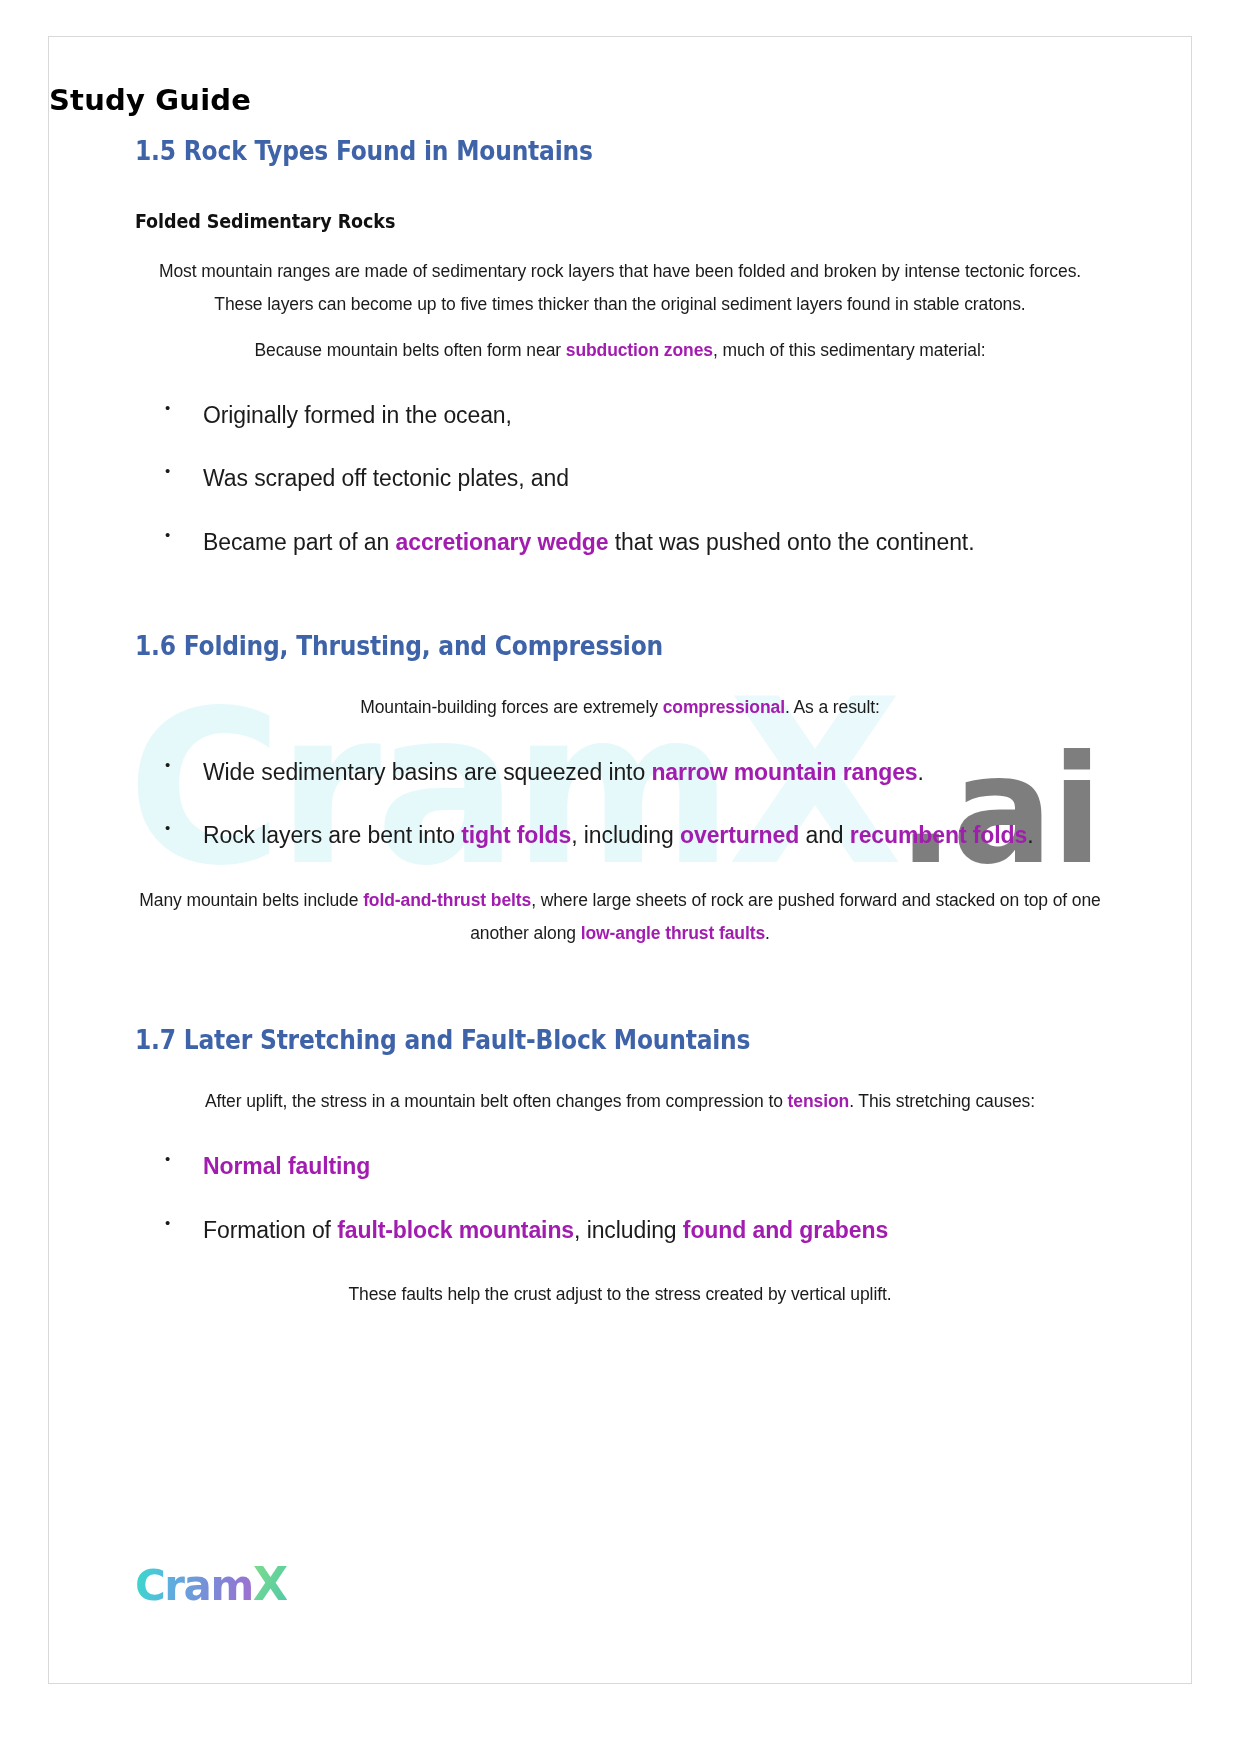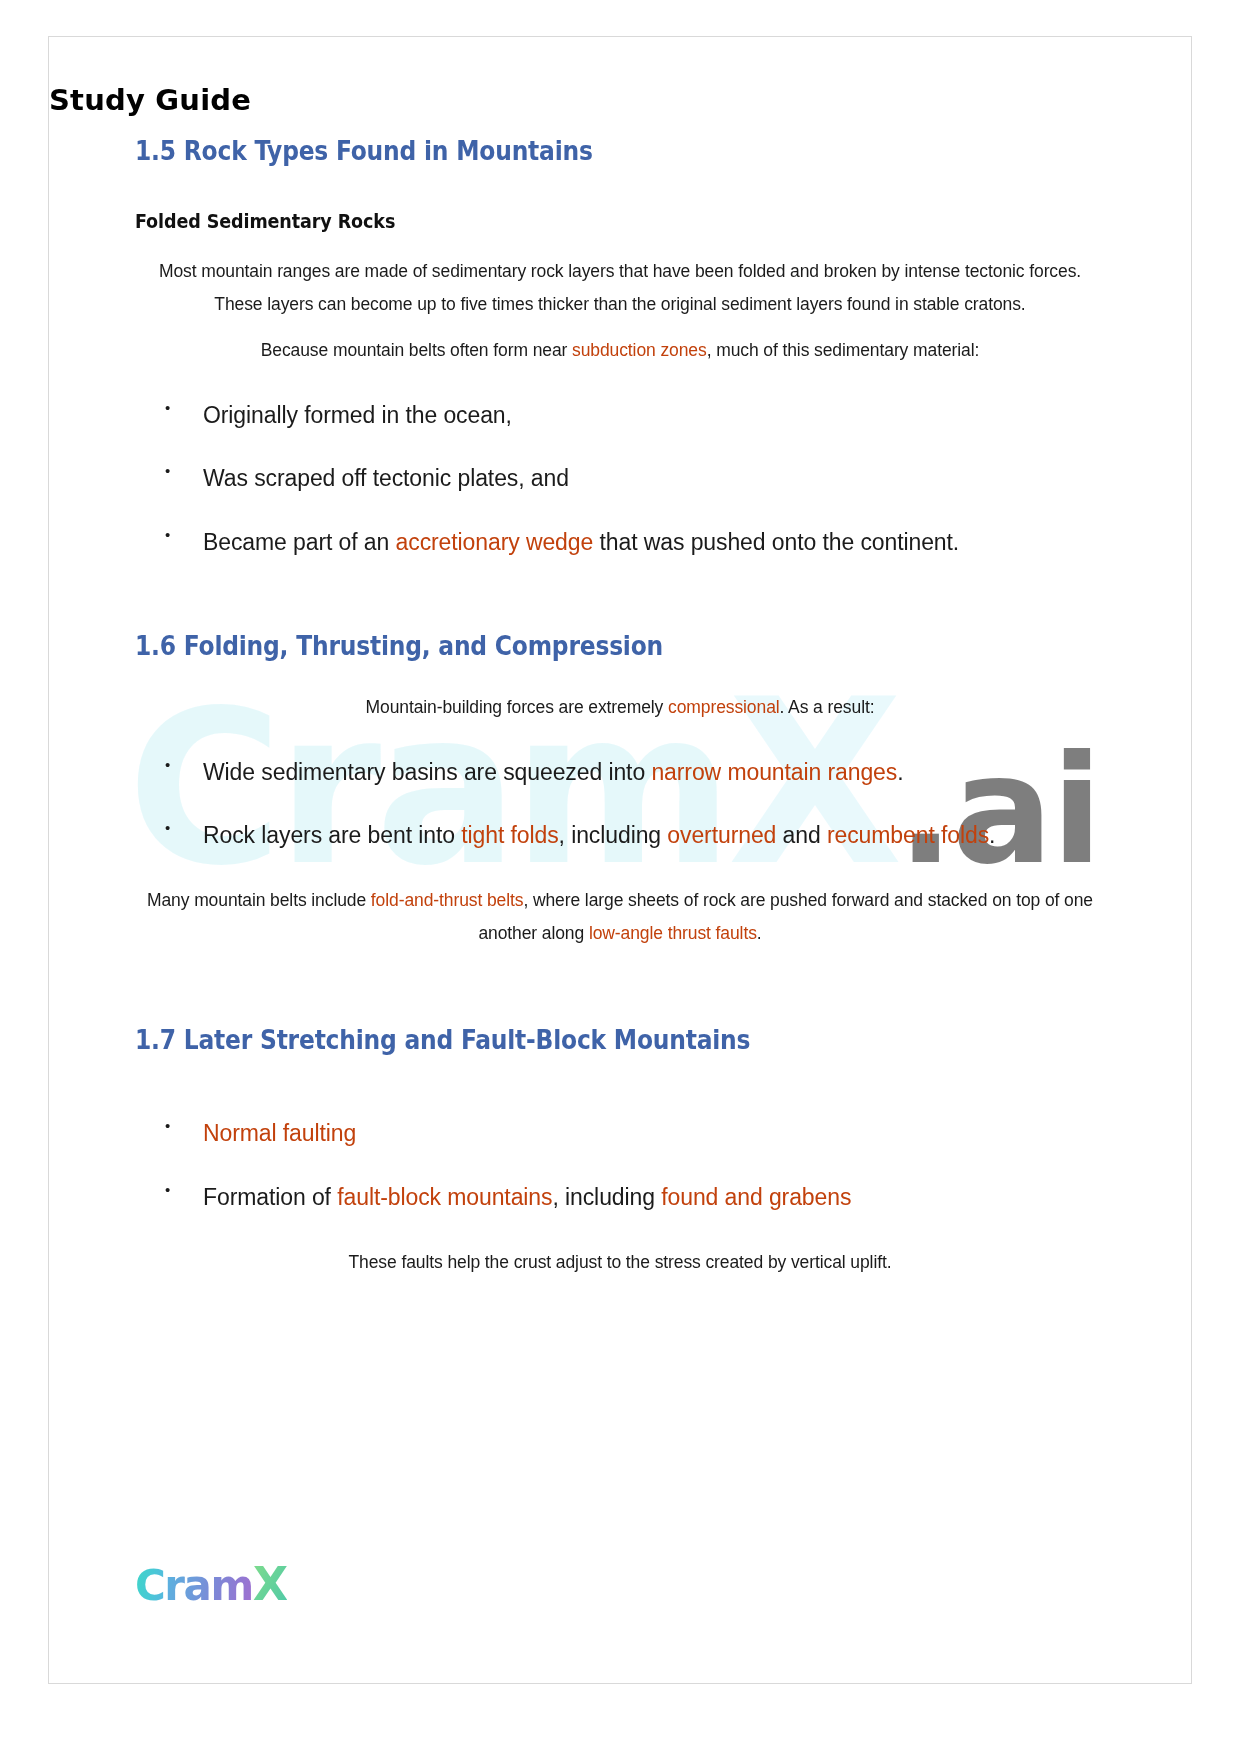--- a/index.html
+++ b/index.html
@@ -110,22 +110,22 @@
     font-family: "Liberation Sans", sans-serif;
     font-size: 17.5px;
     line-height: 1.86;
     color: #1b1b1b;
     margin: 0;
     padding: 0 86px 0 86px;
     letter-spacing: -0.1px;
     text-align: center;
   }
   p.body b, li.bullet b {
-    font-weight: normal;
-    color: #c2410c;
+    font-weight: bold;
+    color: #a21caf;
   }
 
   ul.bullets {
     list-style: none;
     margin: 0;
     padding: 0 60px 0 86px;
   }
   li.bullet {
     position: relative;
     font-family: "Liberation Sans", sans-serif;
@@ -244,20 +244,21 @@
     </ul>
 
     <div class="gap-m"></div>
 
     <p class="body"><span>Many mountain belts include </span><b>fold-and-thrust belts</b><span>, where large sheets of rock are pushed forward and stacked on top of one another along </span><b>low-angle thrust faults</b><span>.</span></p>
 
     <h2 class="section-heading h-1-7">1.7 Later Stretching and Fault-Block Mountains</h2>
 
     <div class="gap-m"></div>
 
+    <p class="body"><span>After uplift, the stress in a mountain belt often changes from compression to </span><b>tension</b><span>. This stretching causes:</span></p>
 
     <div class="gap-m"></div>
 
     <ul class="bullets">
       <li class="bullet"><b>Normal faulting</b></li>
       <div class="gap-bullet"></div>
       <li class="bullet"><span>Formation of </span><b>fault-block mountains</b><span>, including </span><b>found and grabens</b></li>
     </ul>
 
     <div class="gap-m"></div>

